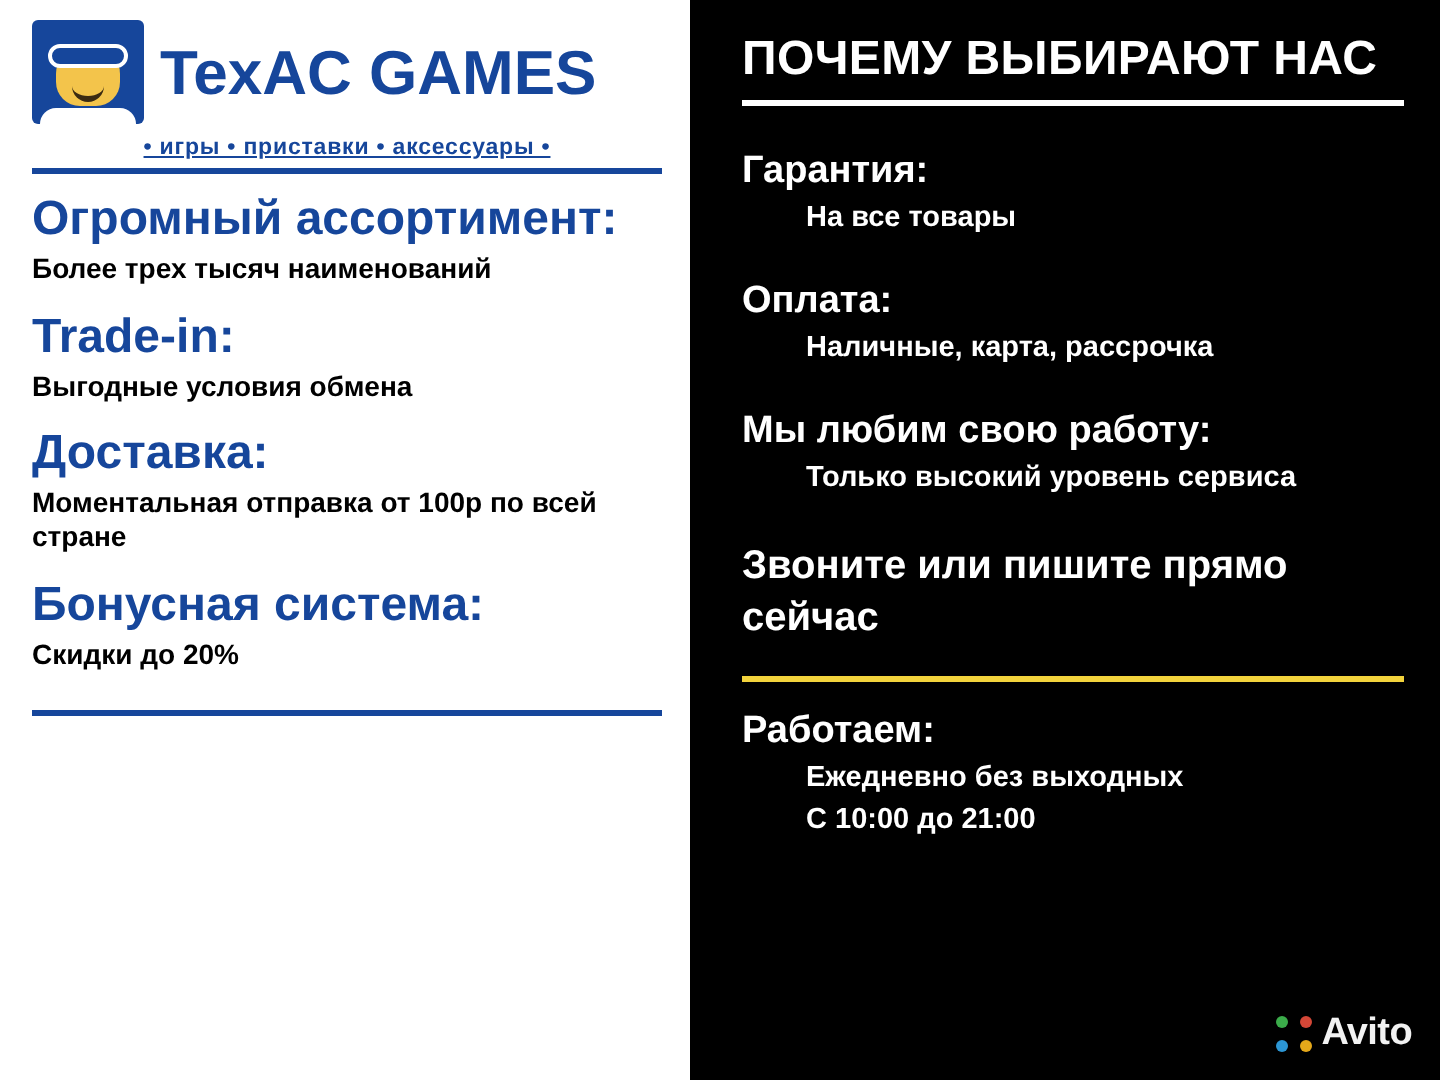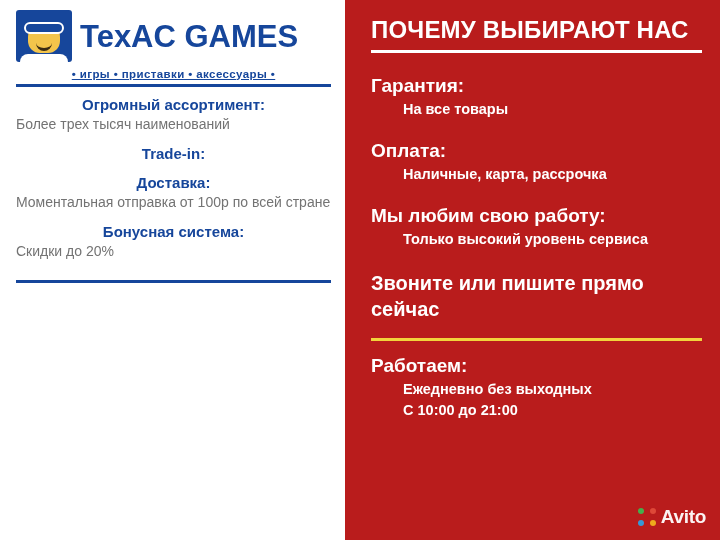--- a/index.html
+++ b/index.html
@@ -106,45 +106,44 @@
     letter-spacing: 0.4px;
     white-space: nowrap;
     text-decoration: underline;
   }
 
   .lblock {
     margin-bottom: 13px;
   }
   .lblock:last-child { margin-bottom: 0; }
   .l-title {
-    font-size: 15px;
+    font-size: 24px;
     font-weight: bold;
     color: #16469b;
     line-height: 1.12;
-    text-align: center;
   }
   .l-body {
     font-size: 14px;
-    font-weight: normal;
-    color: #737373;
+    font-weight: bold;
+    color: #000000;
     line-height: 1.2;
     margin-top: 2px;
   }
   .divider {
     border: none;
     border-top: 3px solid #16469b;
     margin: 7px 0 10px 0;
   }
 
   
   .right {
     width: 375px;
     height: 540px;
     box-sizing: border-box;
-    background: #b91c1c;
+    background: #000000;
     color: #ffffff;
     padding: 16px 18px 8px 26px;
     position: relative;
   }
   .r-head {
     font-size: 24px;
     font-weight: bold;
     letter-spacing: 0.2px;
     margin-bottom: 6px;
     white-space: nowrap;
@@ -235,20 +234,21 @@
       <div class="logo-sub">• игры • приставки • аксессуары •</div>
     </div>
 
     <div class="lblock">
       <div class="l-title">Огромный ассортимент:</div>
       <div class="l-body">Более трех тысяч наименований</div>
     </div>
 
     <div class="lblock">
       <div class="l-title">Trade-in:</div>
+      <div class="l-body">Выгодные условия обмена</div>
     </div>
 
     <div class="lblock">
       <div class="l-title">Доставка:</div>
       <div class="l-body">Моментальная отправка от 100р по всей стране</div>
     </div>
 
     <div class="lblock">
       <div class="l-title">Бонусная система:</div>
       <div class="l-body">Скидки до 20%</div>

